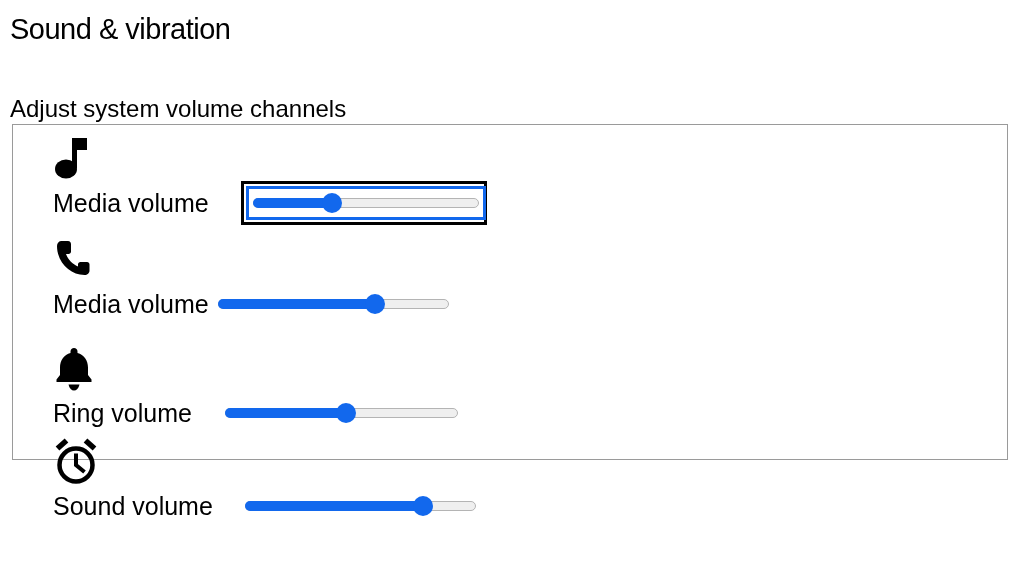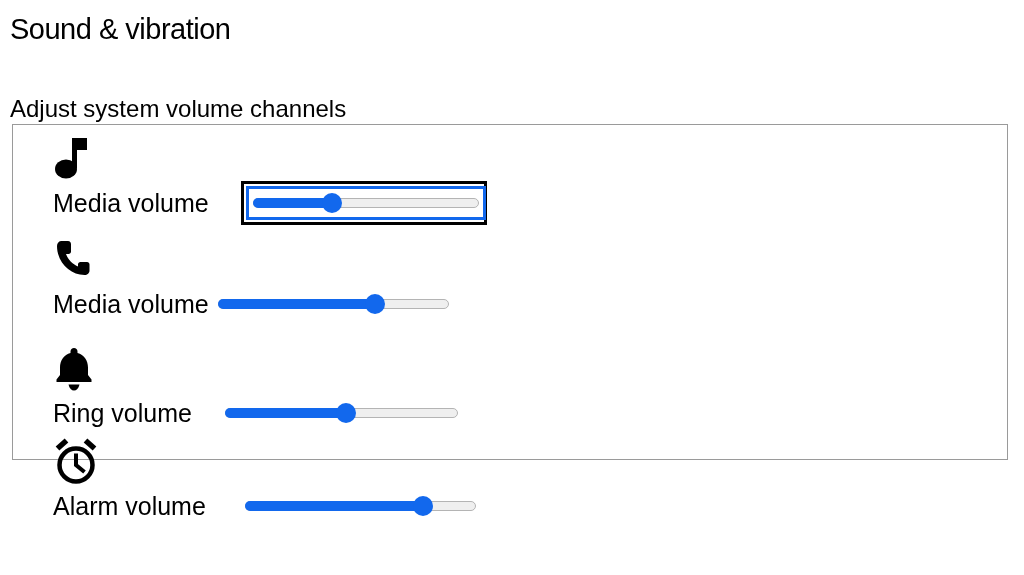--- a/index.html
+++ b/index.html
@@ -207,21 +207,21 @@
 
   <div class="volume-row r3">
     <span class="channel-icon">
       <svg width="46" height="48" viewBox="0 0 46 48" aria-hidden="true">
         <path d="M4.5 10.5 L13.5 2.5" stroke="#000" stroke-width="5.5" stroke-linecap="butt" fill="none"></path>
         <path d="M41.5 10.5 L32.5 2.5" stroke="#000" stroke-width="5.5" stroke-linecap="butt" fill="none"></path>
         <circle cx="23" cy="27" r="16.5" stroke="#000" stroke-width="4.5" fill="none"></circle>
         <path d="M23 15.5 L23 27 L31.5 34" stroke="#000" stroke-width="4" stroke-linecap="butt" fill="none"></path>
       </svg>
     </span>
-    <span class="channel-label">Alarm volume</span>
+    <span class="channel-label">Sound volume</span>
     <div class="slider-wrap" style="left:232px;width:231px;">
       <div class="slider-inner" style="width:100%;">
         <div class="slider" style="width:100%;">
           <div class="track"></div>
           <div class="fill" style="width:77%;"></div>
           <div class="thumb" style="left:77%;"></div>
         </div>
       </div>
     </div>
   </div>

